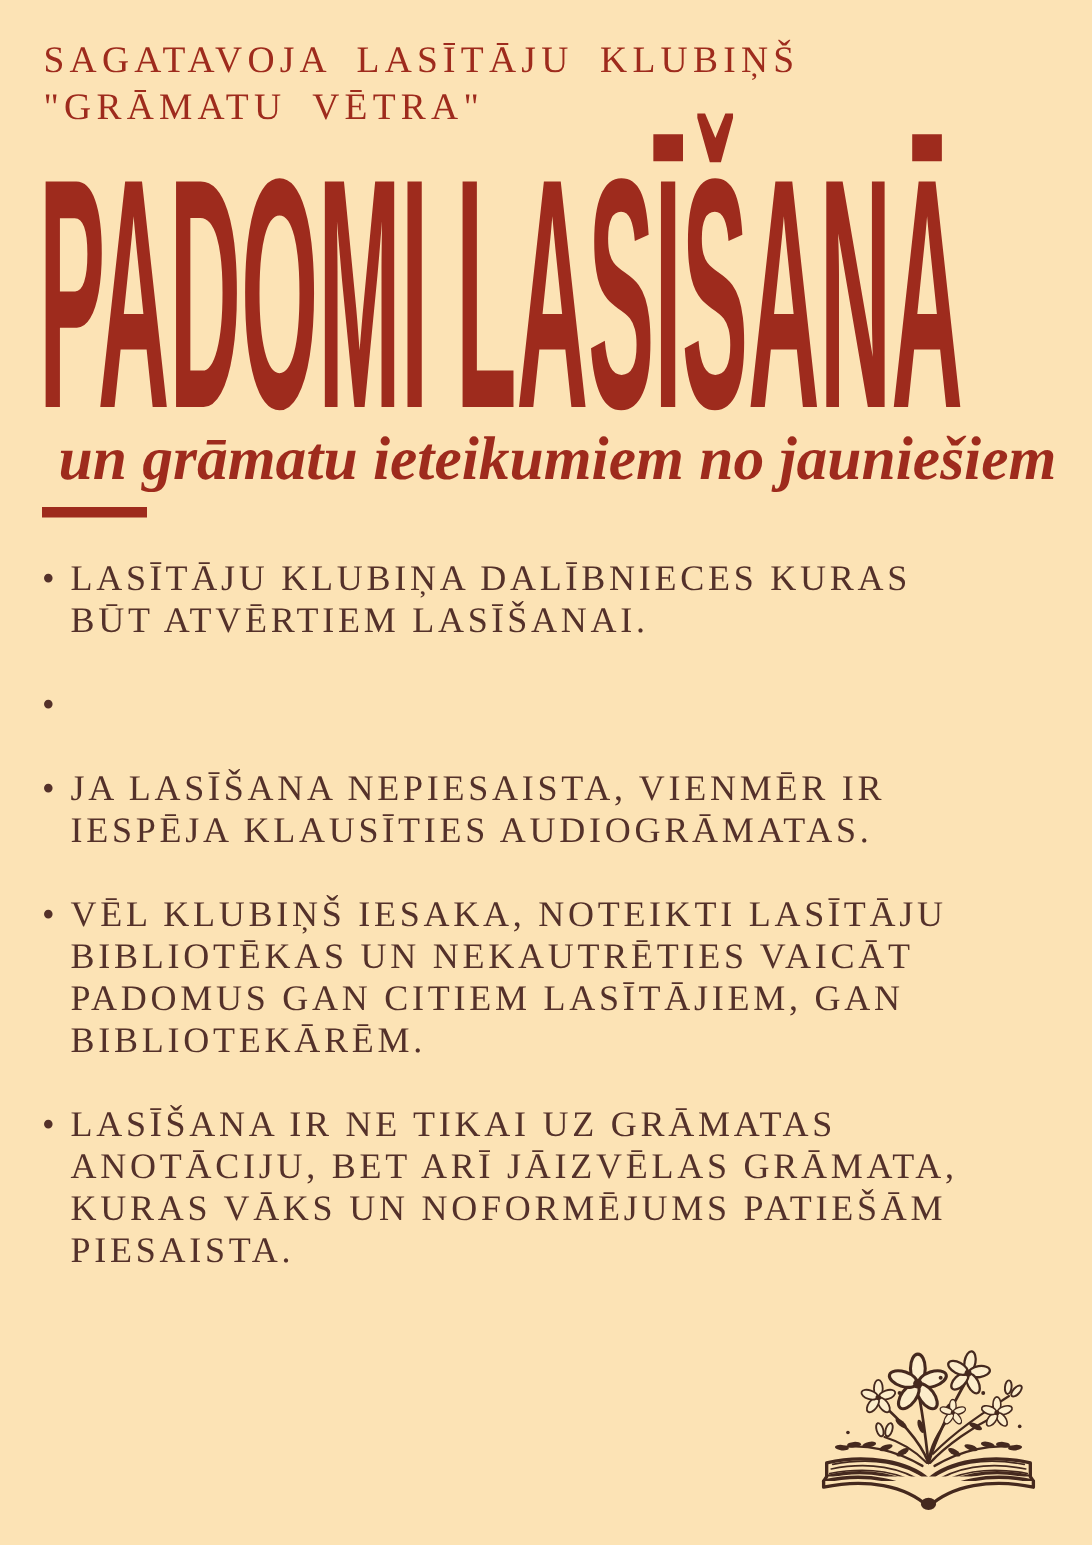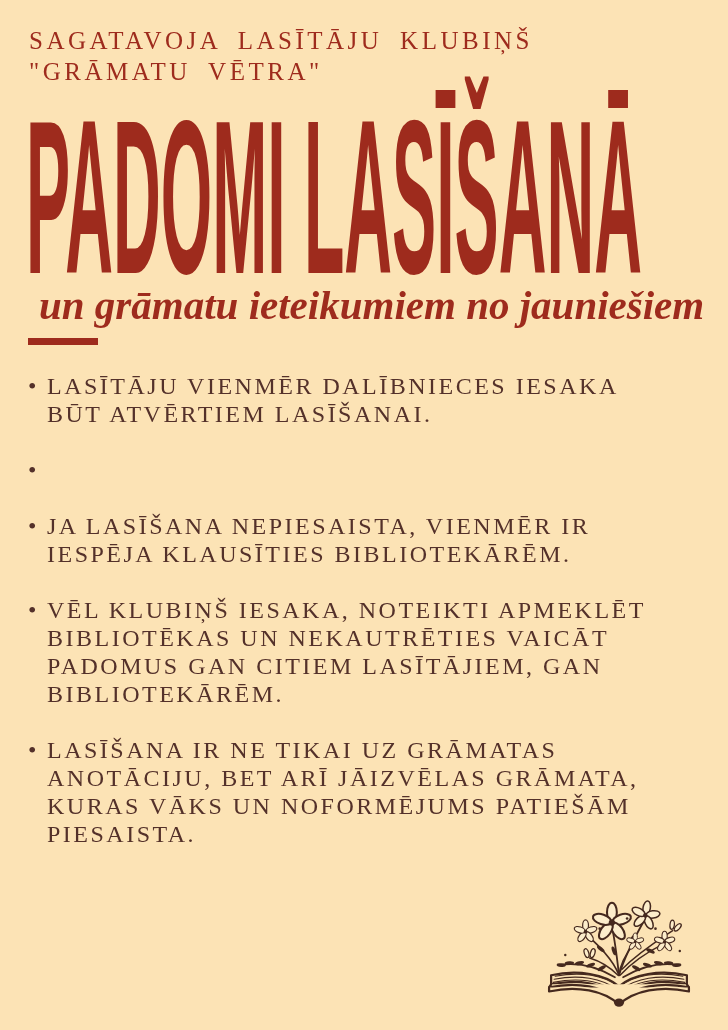--- a/index.html
+++ b/index.html
@@ -101,34 +101,34 @@
 
   <h1 class="title">PADOMI LASĪŠANĀ</h1>
 
   <div class="subtitle">un grāmatu ieteikumiem no jauniešiem</div>
 
   <div class="divider"></div>
 
   <ul class="tips">
     <li>
       <span class="dot">•</span>
-      <span class="tip-text">LASĪTĀJU VIENMĒR DALĪBNIECES IESAKA
+      <span class="tip-text">LASĪTĀJU KLUBIŅA DALĪBNIECES KURAS
 BŪT ATVĒRTIEM LASĪŠANAI.</span>
     </li>
     <li>
       <span class="dot">•</span>
     </li>
     <li>
       <span class="dot">•</span>
       <span class="tip-text">JA LASĪŠANA NEPIESAISTA, VIENMĒR IR
-IESPĒJA KLAUSĪTIES BIBLIOTEKĀRĒM.</span>
-    </li>
-    <li>
-      <span class="dot">•</span>
-      <span class="tip-text">VĒL KLUBIŅŠ IESAKA, NOTEIKTI APMEKLĒT
+IESPĒJA KLAUSĪTIES AUDIOGRĀMATAS.</span>
+    </li>
+    <li>
+      <span class="dot">•</span>
+      <span class="tip-text">VĒL KLUBIŅŠ IESAKA, NOTEIKTI LASĪTĀJU
 BIBLIOTĒKAS UN NEKAUTRĒTIES VAICĀT
 PADOMUS GAN CITIEM LASĪTĀJIEM, GAN
 BIBLIOTEKĀRĒM.</span>
     </li>
     <li>
       <span class="dot">•</span>
       <span class="tip-text">LASĪŠANA IR NE TIKAI UZ GRĀMATAS
 ANOTĀCIJU, BET ARĪ JĀIZVĒLAS GRĀMATA,
 KURAS VĀKS UN NOFORMĒJUMS PATIEŠĀM
 PIESAISTA.</span>

